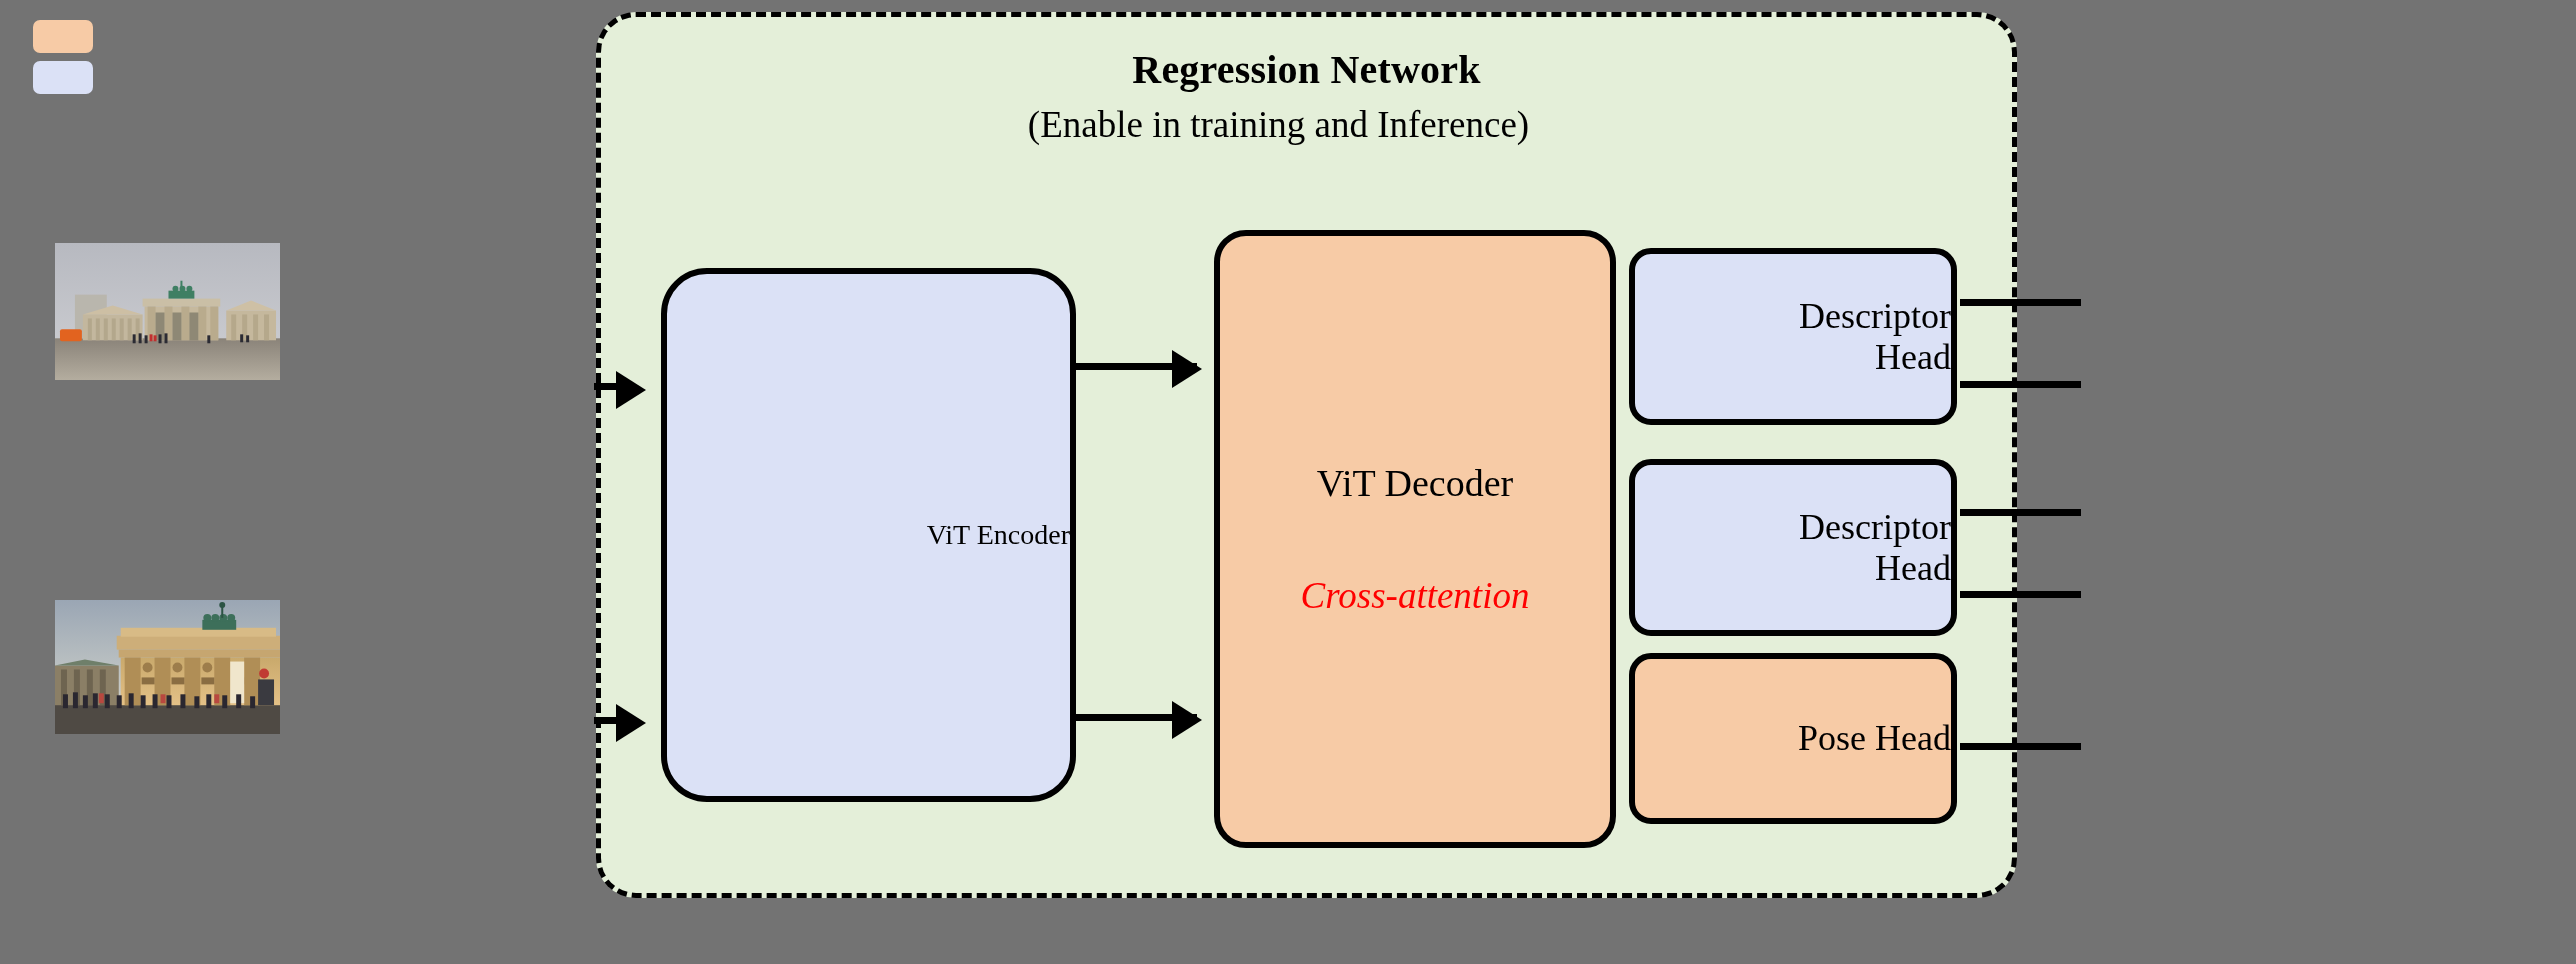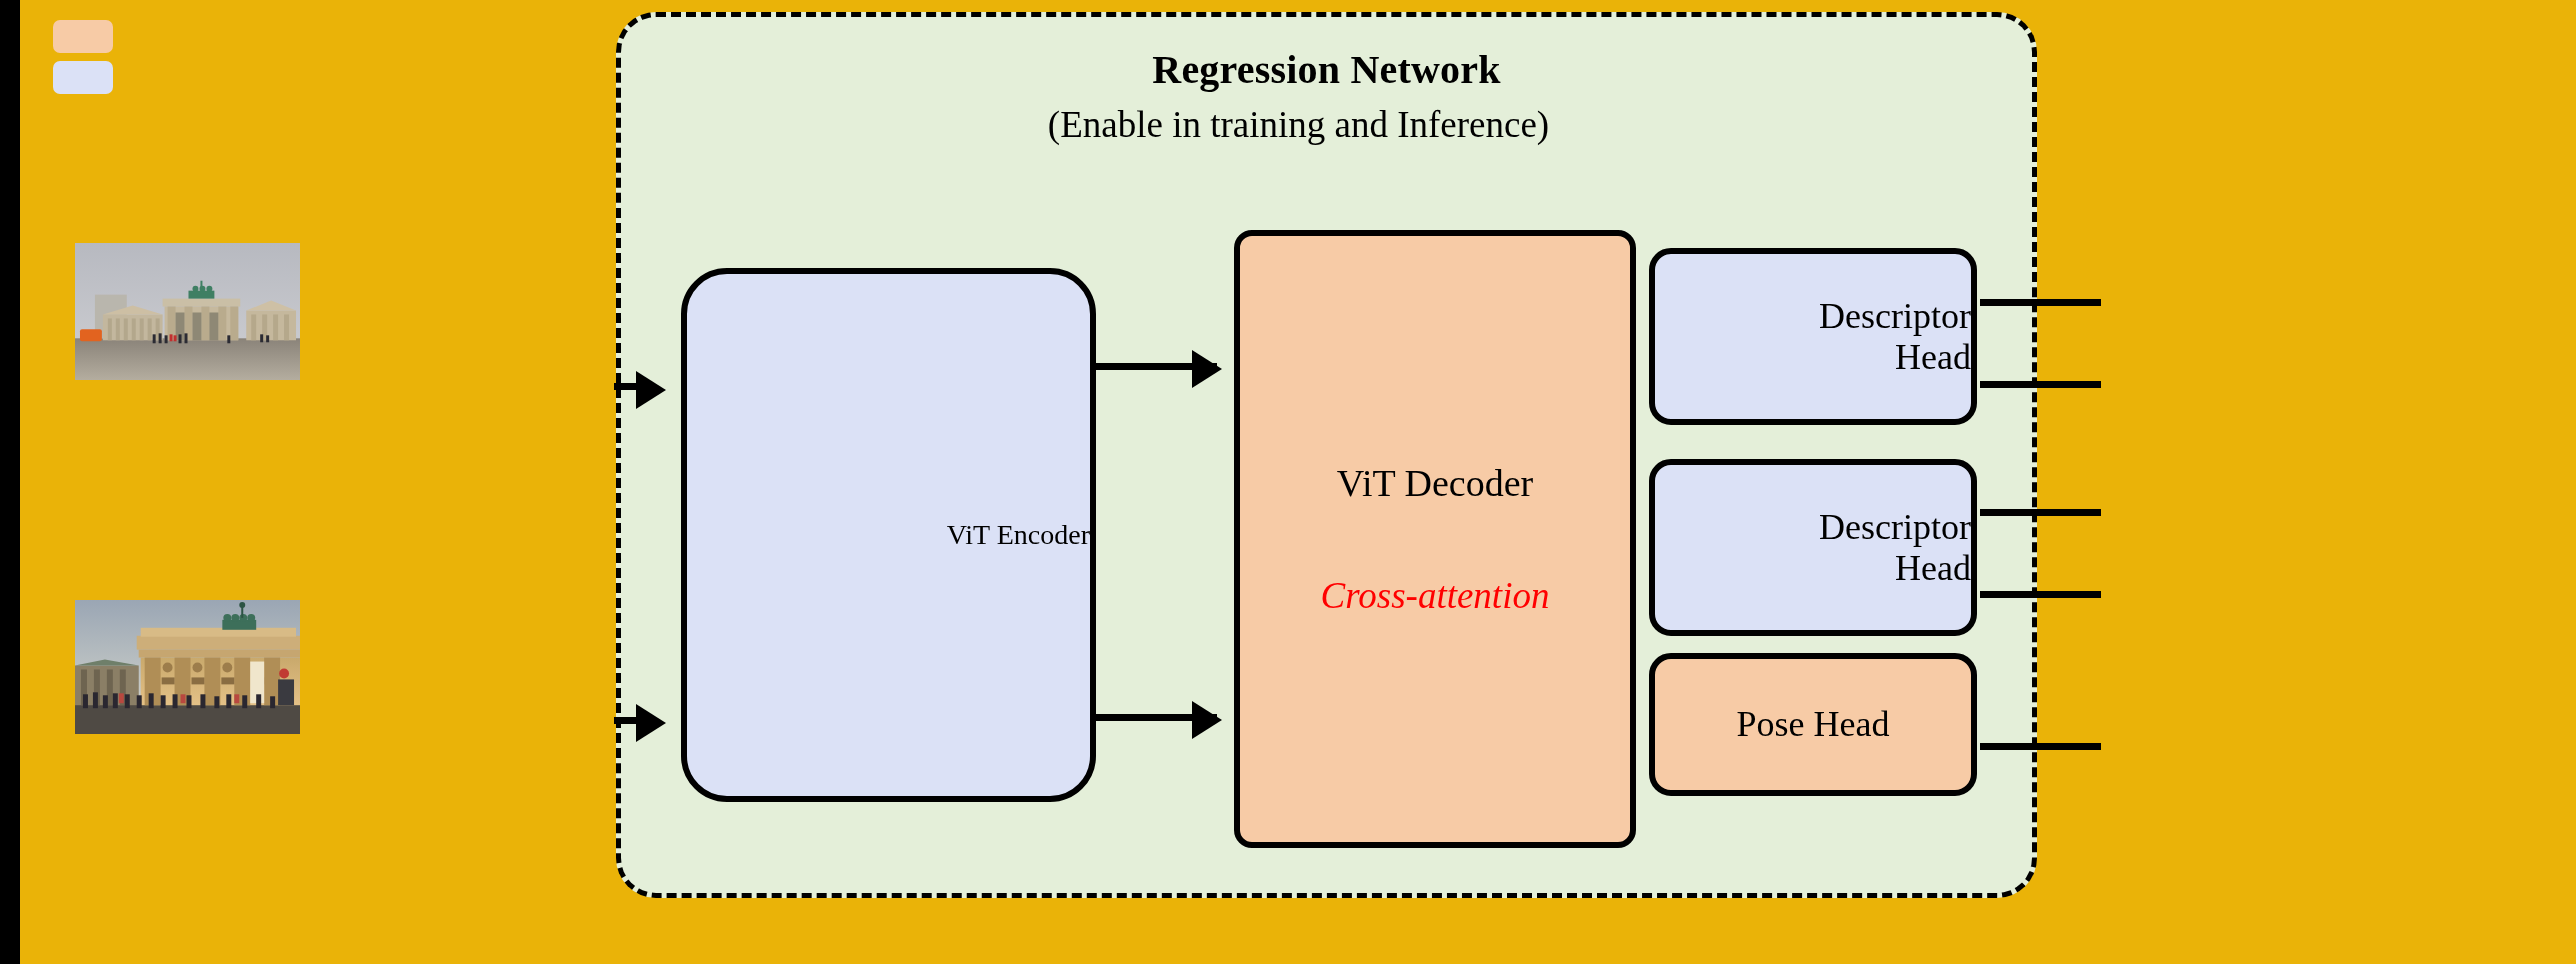--- a/index.html
+++ b/index.html
@@ -1,19 +1,19 @@
 <!DOCTYPE html>
 <html><head>
 <meta charset="utf-8">
 <style>
   html,body{margin:0;padding:0;background:#000;}
   body{width:2576px;height:965px;position:relative;overflow:hidden;
        font-family:"Liberation Serif","DejaVu Serif",serif;}
 
-  .canvas{position:absolute;inset:0;background:#eab308;margin-left:20px;}
+  .canvas{position:absolute;inset:0;background:#737373;}
 
   
   .legend-swatch{position:absolute;border-radius:7px;}
   #legend-orange{left:33px;top:20px;width:60px;height:33px;background:#f7cba6;}
   #legend-blue{left:33px;top:61px;width:60px;height:33px;background:#dbe1f6;}
 
   
   .thumb{position:absolute;overflow:hidden;}
   #thumb-day{left:55px;top:243px;width:225px;height:137px;}
   #thumb-dusk{left:55px;top:600px;width:225px;height:134px;}
@@ -38,27 +38,27 @@
   
   .node{
     position:absolute;box-sizing:border-box;border:6px solid #000;
     display:flex;flex-direction:column;align-items:center;justify-content:center;
     text-align:center;color:#000;line-height:1.12;
   }
   .node.blue{background:#dbe1f6;align-items:flex-end;}
   .node.orange{background:#f7cba6;}
 
   #vit-encoder{left:661px;top:268px;width:415px;height:534px;border-radius:46px;font-size:28px;}
-  #vit-decoder{left:1214px;top:230px;width:402px;height:618px;border-radius:18px;}
+  #vit-decoder{left:1214px;top:230px;width:402px;height:618px;border-radius:32px;}
   #vit-decoder .decoder-label{font-size:38px;margin-bottom:70px;}
   #vit-decoder .cross-attn{font-size:37px;color:#ff0000;font-style:italic;}
 
   #descriptor-head-1{left:1629px;top:248px;width:328px;height:177px;border-radius:22px;font-size:36px;}
   #descriptor-head-2{left:1629px;top:459px;width:328px;height:177px;border-radius:22px;font-size:36px;}
-  #pose-head{left:1629px;top:653px;width:328px;height:143px;border-radius:22px;font-size:36px;}
+  #pose-head{left:1629px;top:653px;width:328px;height:171px;border-radius:22px;font-size:36px;align-items:flex-end;}
 
   
   .hline{position:absolute;height:7px;background:#000;}
   .arrow-head{
     position:absolute;width:0;height:0;
     border-top:19px solid transparent;border-bottom:19px solid transparent;
     border-left:30px solid #000;
   }
 
   

